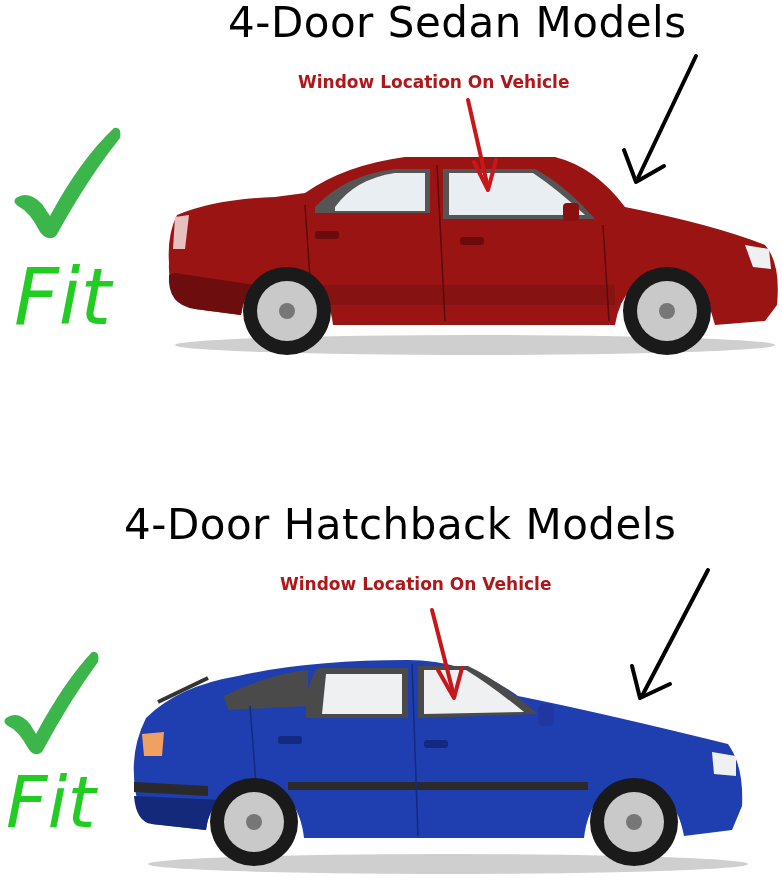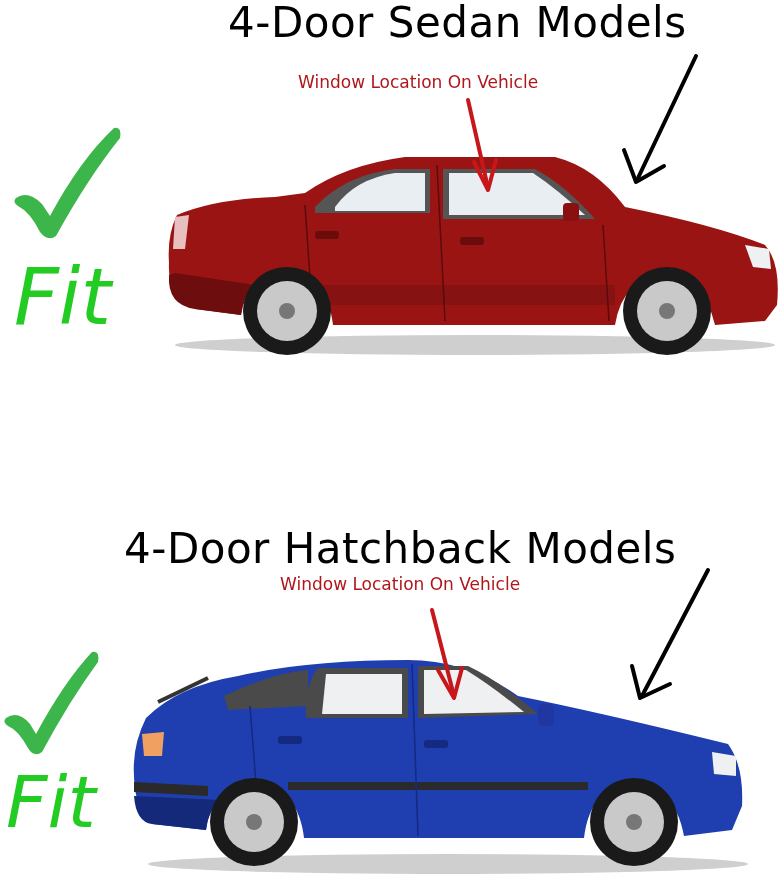--- a/index.html
+++ b/index.html
@@ -1,19 +1,19 @@
 <!DOCTYPE html>
 <html><head>
   <meta charset="utf-8">
   <style>
     html, body { margin: 0; padding: 0; background: #ffffff; }
     body { width: 782px; height: 879px; position: relative; overflow: hidden; font-family: "DejaVu Sans", sans-serif; }
     .abs { position: absolute; }
     .title { color: #000; font-size: 42px; font-family: "DejaVu Sans", sans-serif; white-space: nowrap; letter-spacing: 0.5px; }
-    .callout { color: #b0171b; font-size: 17px; font-family: "DejaVu Sans", sans-serif; white-space: nowrap; }
+    .callout { color: #b0171b; font-size: 17px; font-family: "DejaVu Sans", sans-serif; white-space: nowrap; font-weight: bold; }
     .fit { color: #22cc22; font-size: 78px; font-family: "DejaVu Sans", sans-serif; line-height: 1; font-style: italic; }
     svg { position: absolute; overflow: visible; }
   </style>
 </head>
 <body>
 
 <div>
   <div class="abs title" style="left:228px; top:-2px;">4-Door Sedan Models</div>
   <div class="abs callout" style="left:298px; top:72px;">Window Location On Vehicle</div>
 
@@ -57,21 +57,21 @@
     <circle cx="512" cy="166" r="8" fill="#777"></circle>
   </svg>
 
   <svg width="40" height="100" style="left:462px; top:96px;">
     <line x1="6" y1="4" x2="26" y2="92" stroke="#c8171b" stroke-width="4" stroke-linecap="round"></line>
     <path d="M12 66 L26 94 L34 64" fill="none" stroke="#c8171b" stroke-width="4" stroke-linejoin="round" stroke-linecap="round"></path>
   </svg>
 </div>
 
 <div>
-  <div class="abs title" style="left:124px; top:524px;">4-Door Hatchback Models</div>
+  <div class="abs title" style="left:124px; top:500px;">4-Door Hatchback Models</div>
   <div class="abs callout" style="left:280px; top:574px;">Window Location On Vehicle</div>
 
   <svg width="100" height="110" style="left:2px; top:646px;">
     <path d="M4 72 Q16 64 28 78 L34 88 Q62 36 90 6 Q98 4 96 16 Q68 54 40 106 Q32 112 26 102 Q16 84 6 80 Q0 76 4 72 Z" fill="#3cb54a"></path>
   </svg>
   <div class="abs fit" style="left:6px; top:766px; font-size:72px;">Fit</div>
 
   <svg width="80" height="140" style="left:628px; top:566px;">
     <line x1="80" y1="4" x2="14" y2="130" stroke="#000" stroke-width="4" stroke-linecap="round"></line>
     <path d="M4 100 L12 132 L42 118" fill="none" stroke="#000" stroke-width="4" stroke-linecap="round" stroke-linejoin="round"></path>

